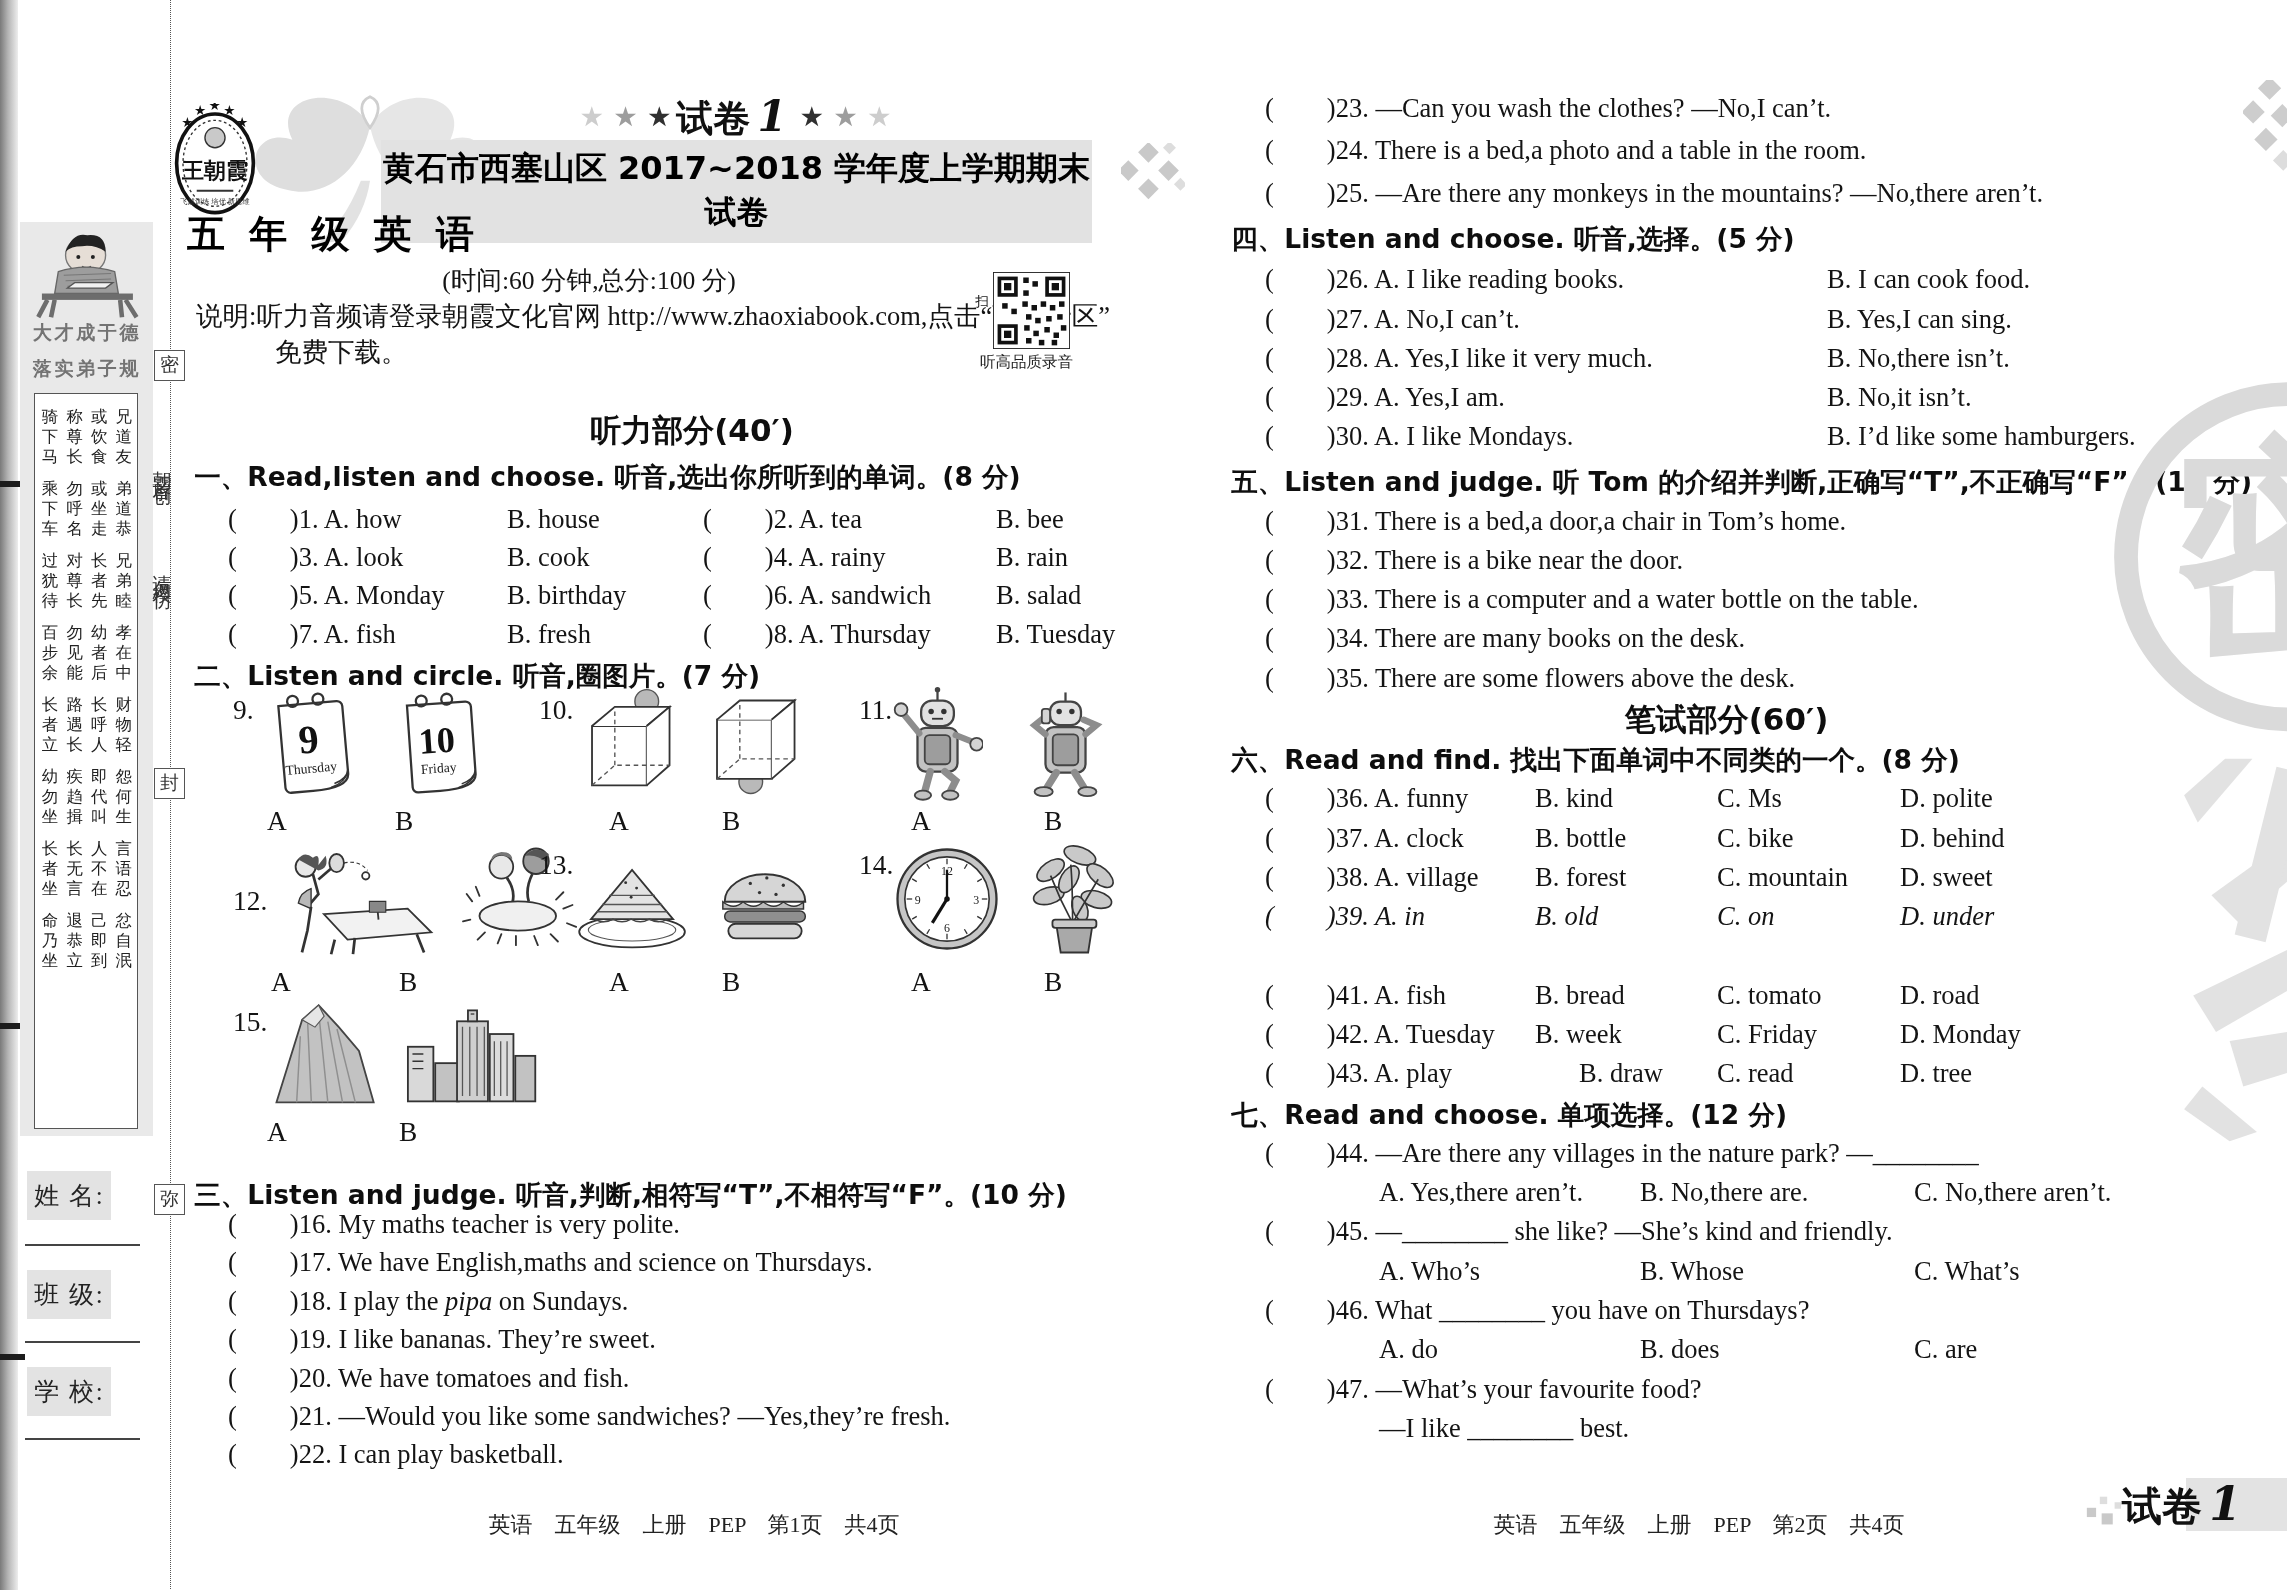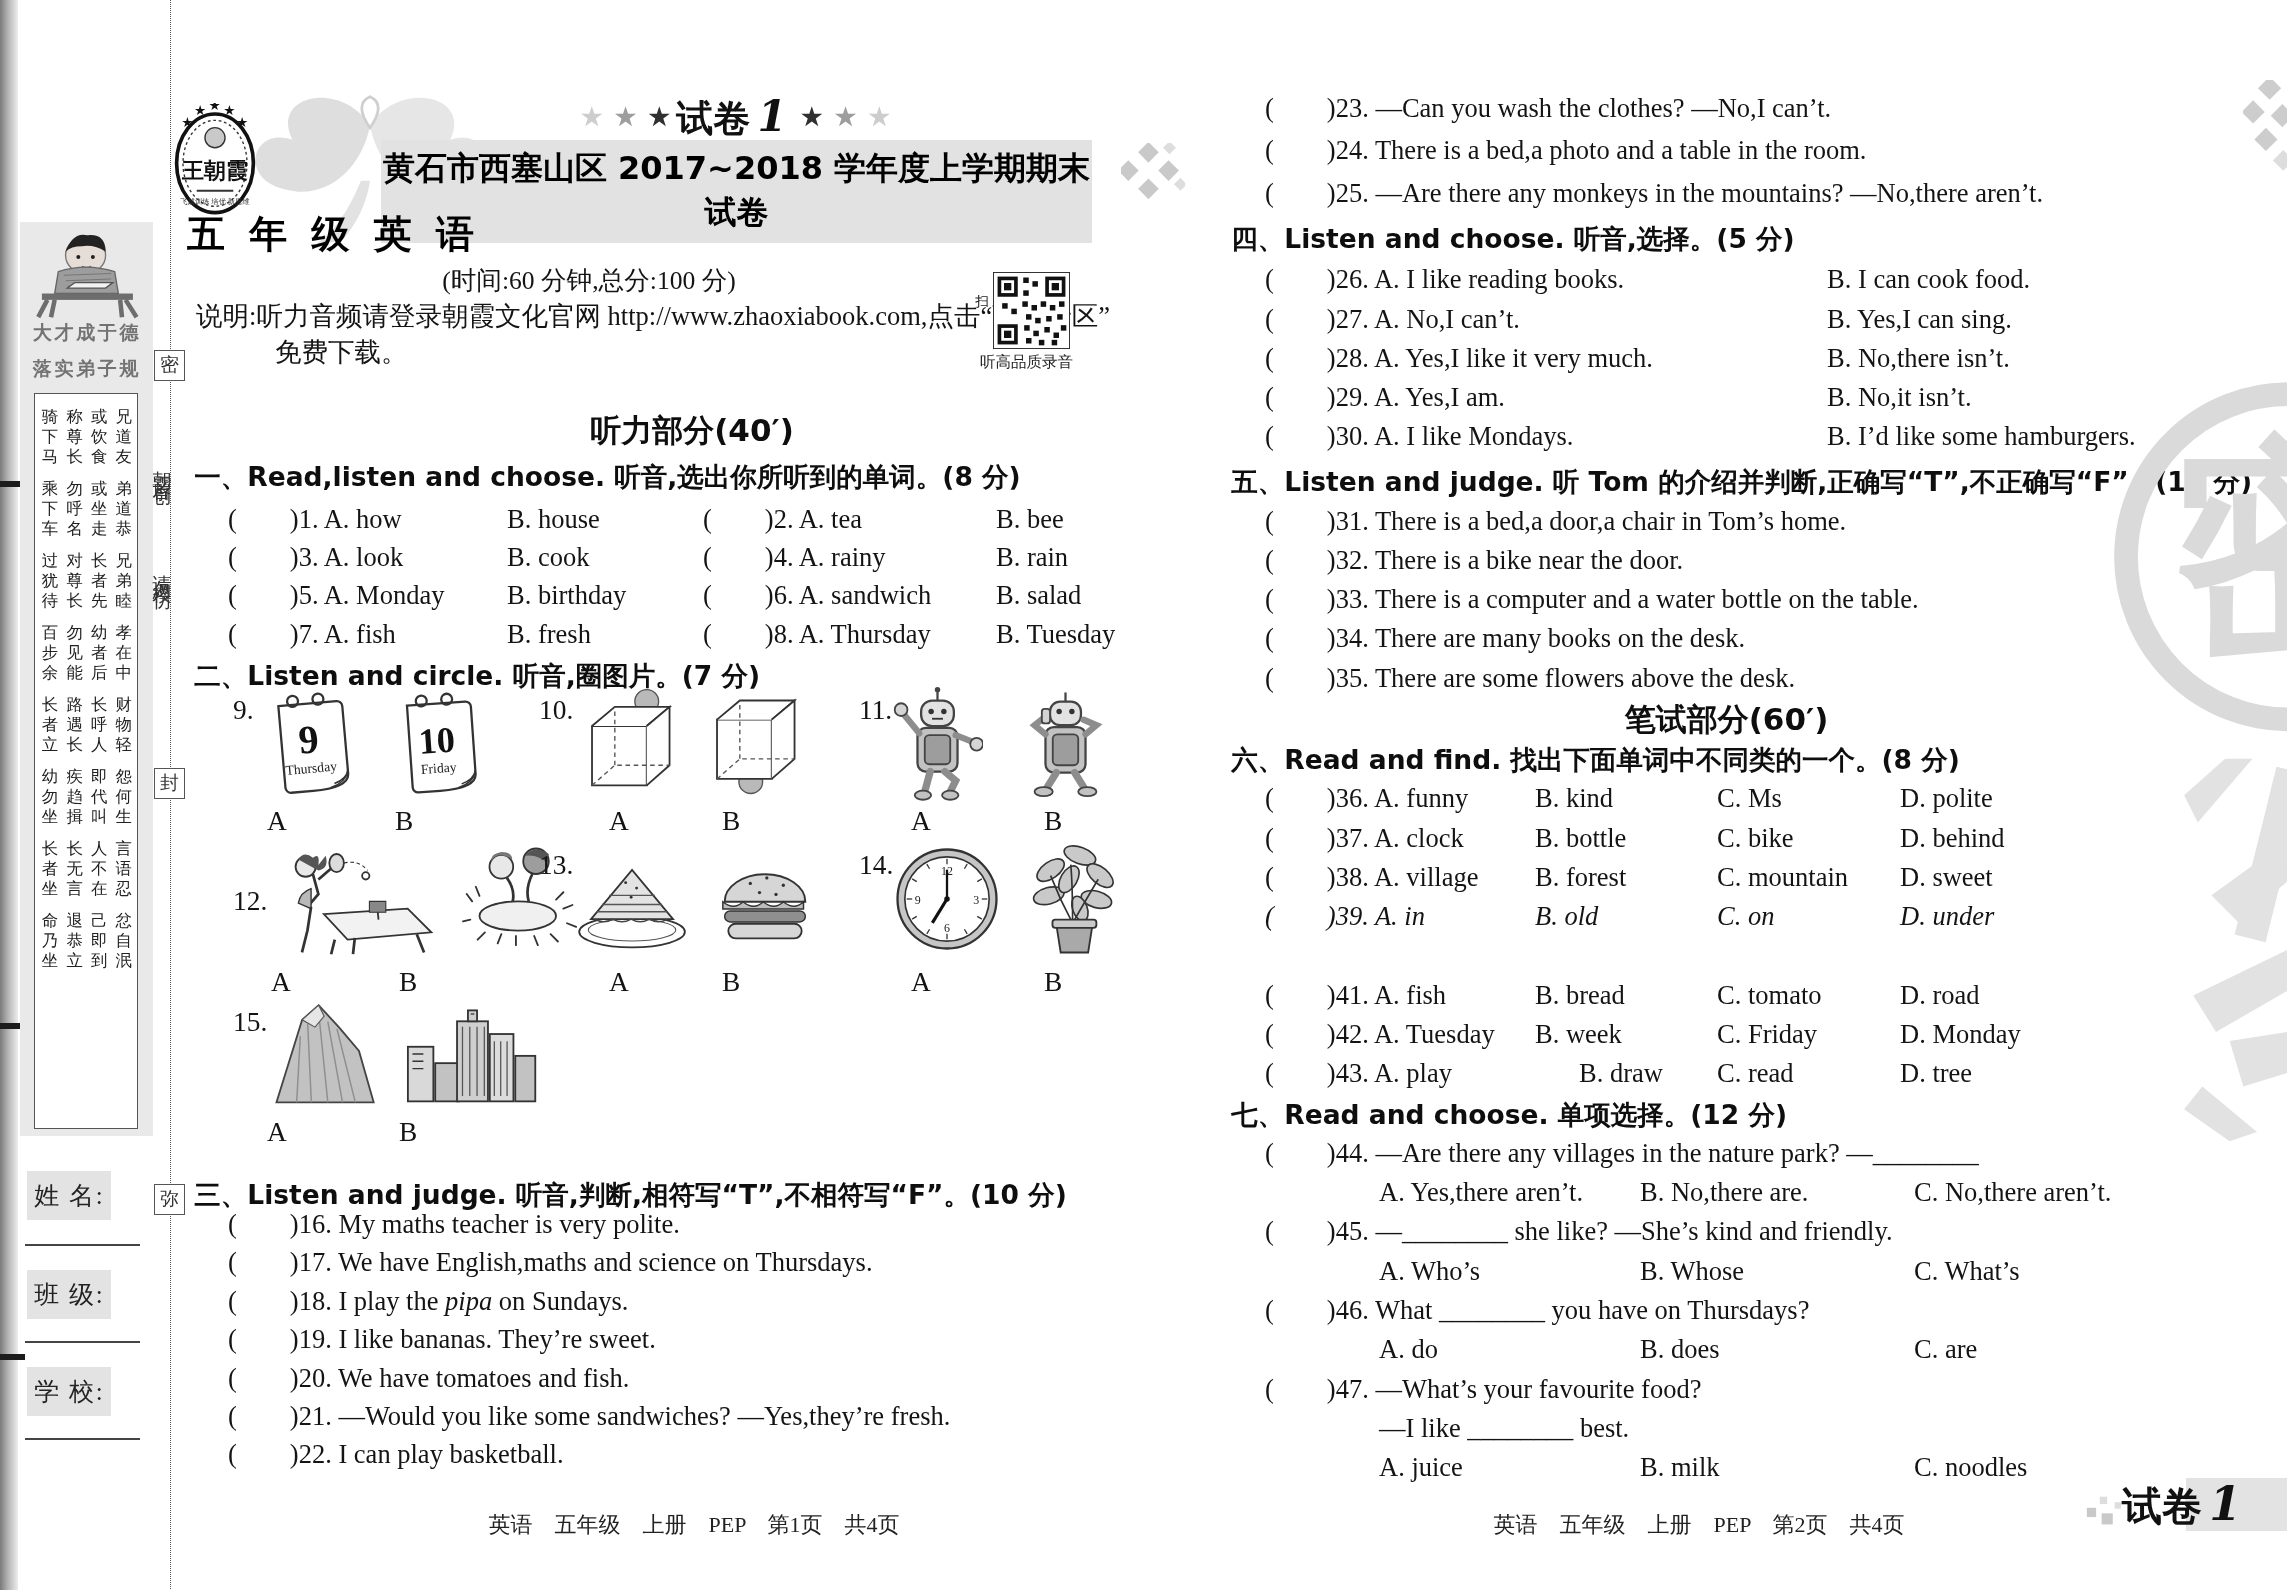--- a/index.html
+++ b/index.html
@@ -573,25 +573,20 @@
       <span class="cell" style="left:690px;">C. What’s</span>
     </div>
     <div class="row" style="left:41px;top:1239px;"><span>(　　)</span><span>46. What ________ you have on Thursdays?</span></div>
     <div class="row" style="left:0;top:1278px;width:1063px;height:37px;">
       <span class="cell" style="left:155px;">A. do</span>
       <span class="cell" style="left:416px;">B. does</span>
       <span class="cell" style="left:690px;">C. are</span>
     </div>
     <div class="row" style="left:41px;top:1318px;"><span>(　　)</span><span>47. —What’s your favourite food?</span></div>
     <div class="row" style="left:155px;top:1357px;"><span>—I like ________ best.</span></div>
-    <div class="row" style="left:0;top:1396px;width:1063px;height:37px;">
-      <span class="cell" style="left:155px;">A. juice</span>
-      <span class="cell" style="left:416px;">B. milk</span>
-      <span class="cell" style="left:690px;">C. noodles</span>
-    </div>
 
     <div class="footer" style="left:0;top:1455px;width:950px;">英语　五年级　上册　PEP　第2页　共4页</div>
   </div>
 
   <svg class="abs wm-svg" style="left:2092px;top:365px;" width="195" height="402" viewBox="0 0 213 440">
     <circle cx="215" cy="210" r="178" fill="none" stroke="#dadada" stroke-width="26"></circle>
     <text x="212" y="288" font-size="250" font-weight="bold" text-anchor="middle" fill="#dadada">密</text>
   </svg>
 
   <svg class="abs" style="left:2175px;top:758px;" width="112" height="384" viewBox="0 0 123 420">

